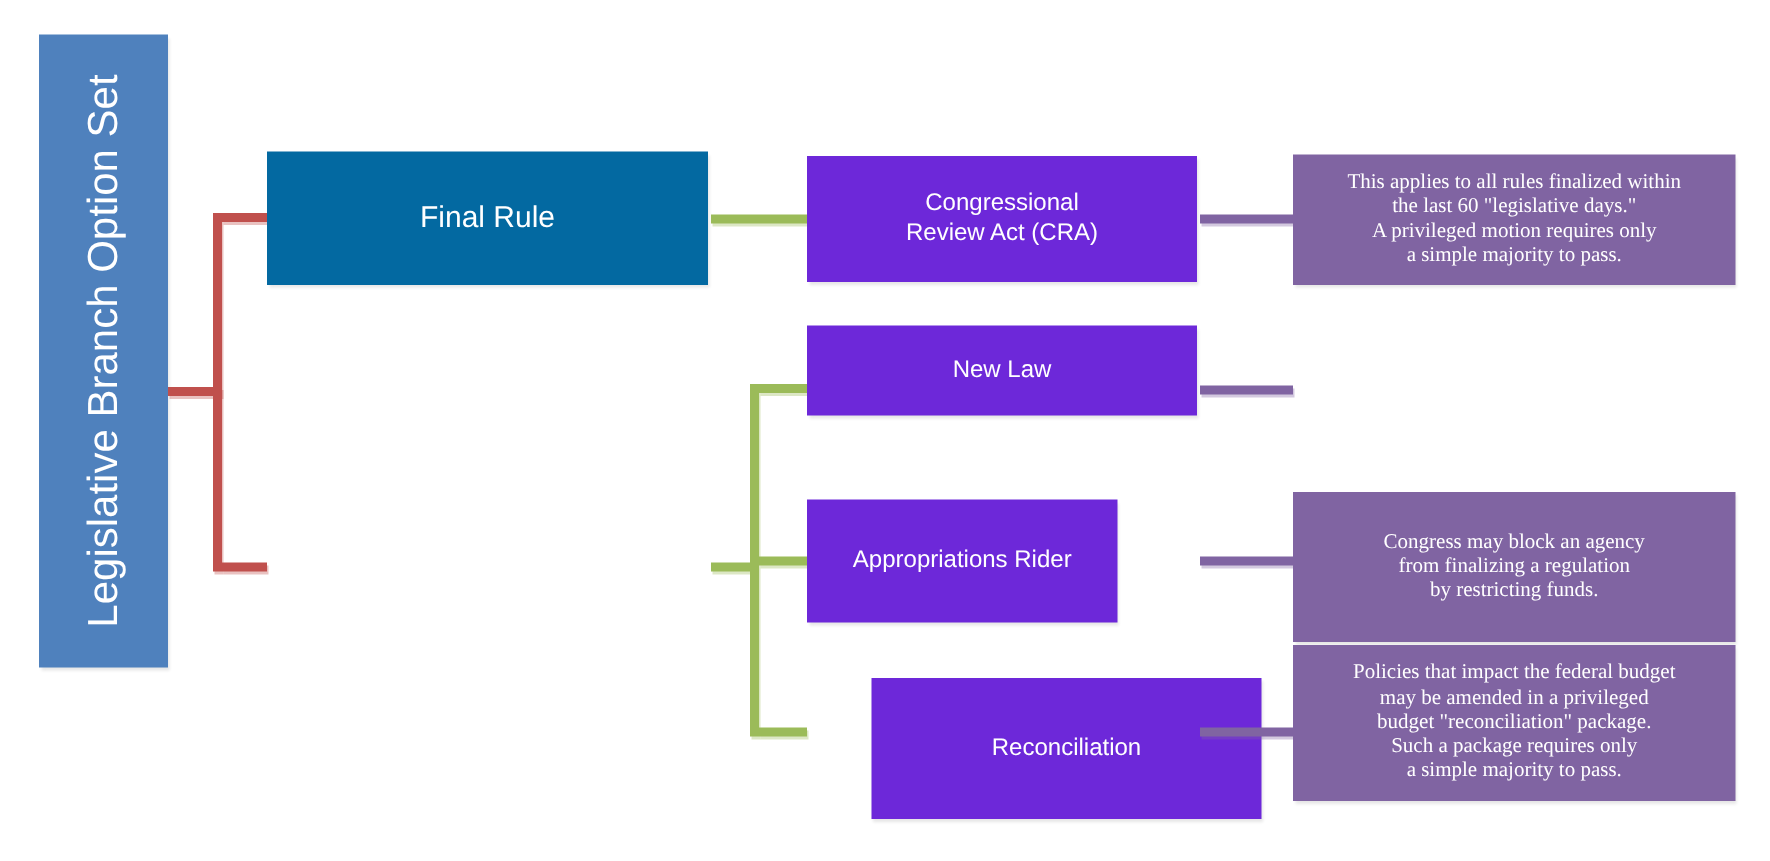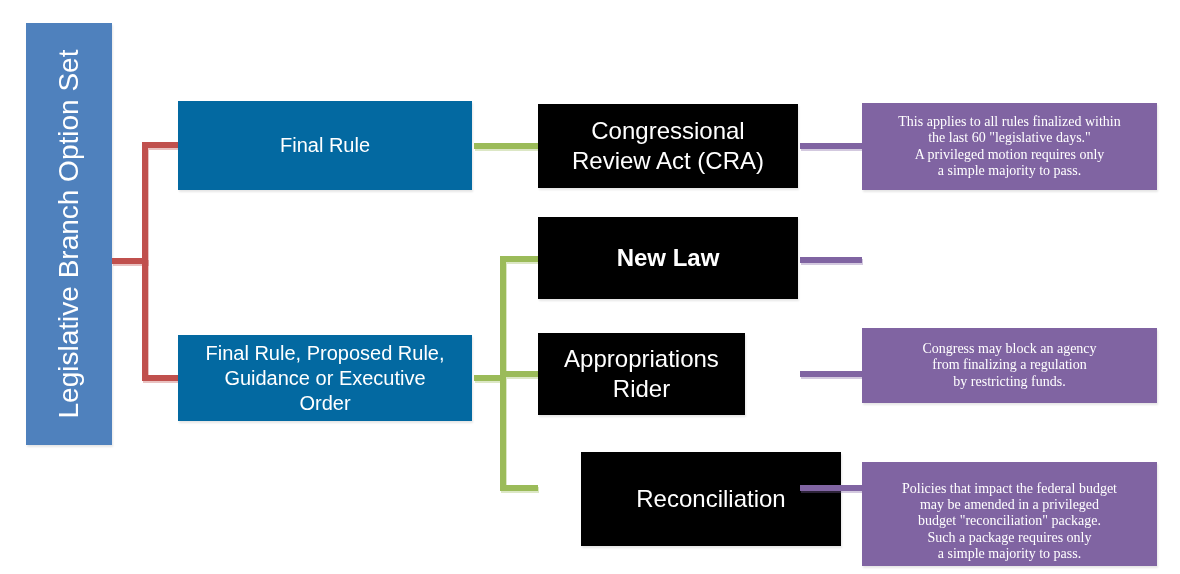--- a/index.html
+++ b/index.html
@@ -25,35 +25,35 @@
   .root-box   { background: #4F81BD; left: 26px;  top: 23px;  width: 86px;  height: 422px; }
   .root-label {
     position: absolute;
     width: 422px; height: 86px;
     left: -168px; top: 168px;
     transform: rotate(-90deg);
     display: flex; align-items: center; justify-content: center;
     font-size: 28px; color: #ffffff; white-space: nowrap;
   }
   .option { background: #0369a1; font-size: 20px; line-height: 1.25; padding: 20px; }
-  .action { background: #000000; font-size: 24px; line-height: 1.25; padding: 4px; }
+  .action { background: #6d28d9; font-size: 16px; line-height: 1.25; padding: 4px; }
   .detail { background: #8064A2; font-size: 14px; line-height: 1.16; padding: 4px; font-family: Liberation Serif, serif; }
 
   .opt-final-rule { left: 178px; top: 101px; width: 294px; height: 89px; }
   .opt-combined   { left: 178px; top: 335px; width: 294px; height: 86px; }
 
   .act-cra   { left: 538px; top: 104px; width: 260px; height: 84px; }
-  .act-law   { left: 538px; top: 217px; width: 260px; height: 82px; font-weight: bold; }
+  .act-law   { left: 538px; top: 217px; width: 260px; height: 60px; }
   .act-rider { left: 538px; top: 333px; width: 207px; height: 82px; }
   .act-recon { left: 538px; top: 452px; width: 260px; height: 94px; margin-left: 43px; }
 
   .det-cra   { left: 862px; top: 103px; width: 295px; height: 87px; }
   .det-law   { left: 862px; top: 217px; width: 295px; height: 85px; }
-  .det-rider { left: 862px; top: 328px; width: 295px; height: 75px; }
-  .det-recon { left: 862px; top: 462px; width: 295px; height: 104px; align-items: flex-end; }
+  .det-rider { left: 862px; top: 328px; width: 295px; height: 100px; }
+  .det-recon { left: 862px; top: 430px; width: 295px; height: 104px; }
 
   .line { position: absolute; }
   .line.red    { background: #C0504D; box-shadow: 1px 2px 0 rgba(192,80,77,0.35); }
   .line.green  { background: #9BBB59; box-shadow: 1px 2px 0 rgba(155,187,89,0.35); }
   .line.purple { background: #8064A2; box-shadow: 1px 2px 0 rgba(128,100,162,0.35); }
 
   
   .r-h     { left: 112px; top: 258px; width: 36px;  height: 6px; }
   .r-trunk { left: 142px; top: 142px; width: 6px;   height: 239px; }
   .r-stub1 { left: 148px; top: 142px; width: 30px;  height: 6px; }
@@ -82,24 +82,20 @@
     <div class="root-label">Legislative Branch Option Set</div>
   </div>
 
   <div class="line red r-h"></div>
   <div class="line red r-trunk"></div>
   <div class="line red r-stub1"></div>
   <div class="line red r-stub2"></div>
 
   <div class="node option opt-final-rule">
     <span>Final Rule</span>
-  </div>
-  <div class="node option opt-combined">
-    <span>Final Rule, Proposed Rule,
-Guidance or Executive Order</span>
   </div>
 
   <div class="line green g-row1"></div>
   <div class="line green g-h"></div>
   <div class="line green g-trunk"></div>
   <div class="line green g-stub2"></div>
   <div class="line green g-stub3"></div>
   <div class="line green g-stub4"></div>
 
   <div class="node action act-cra">

